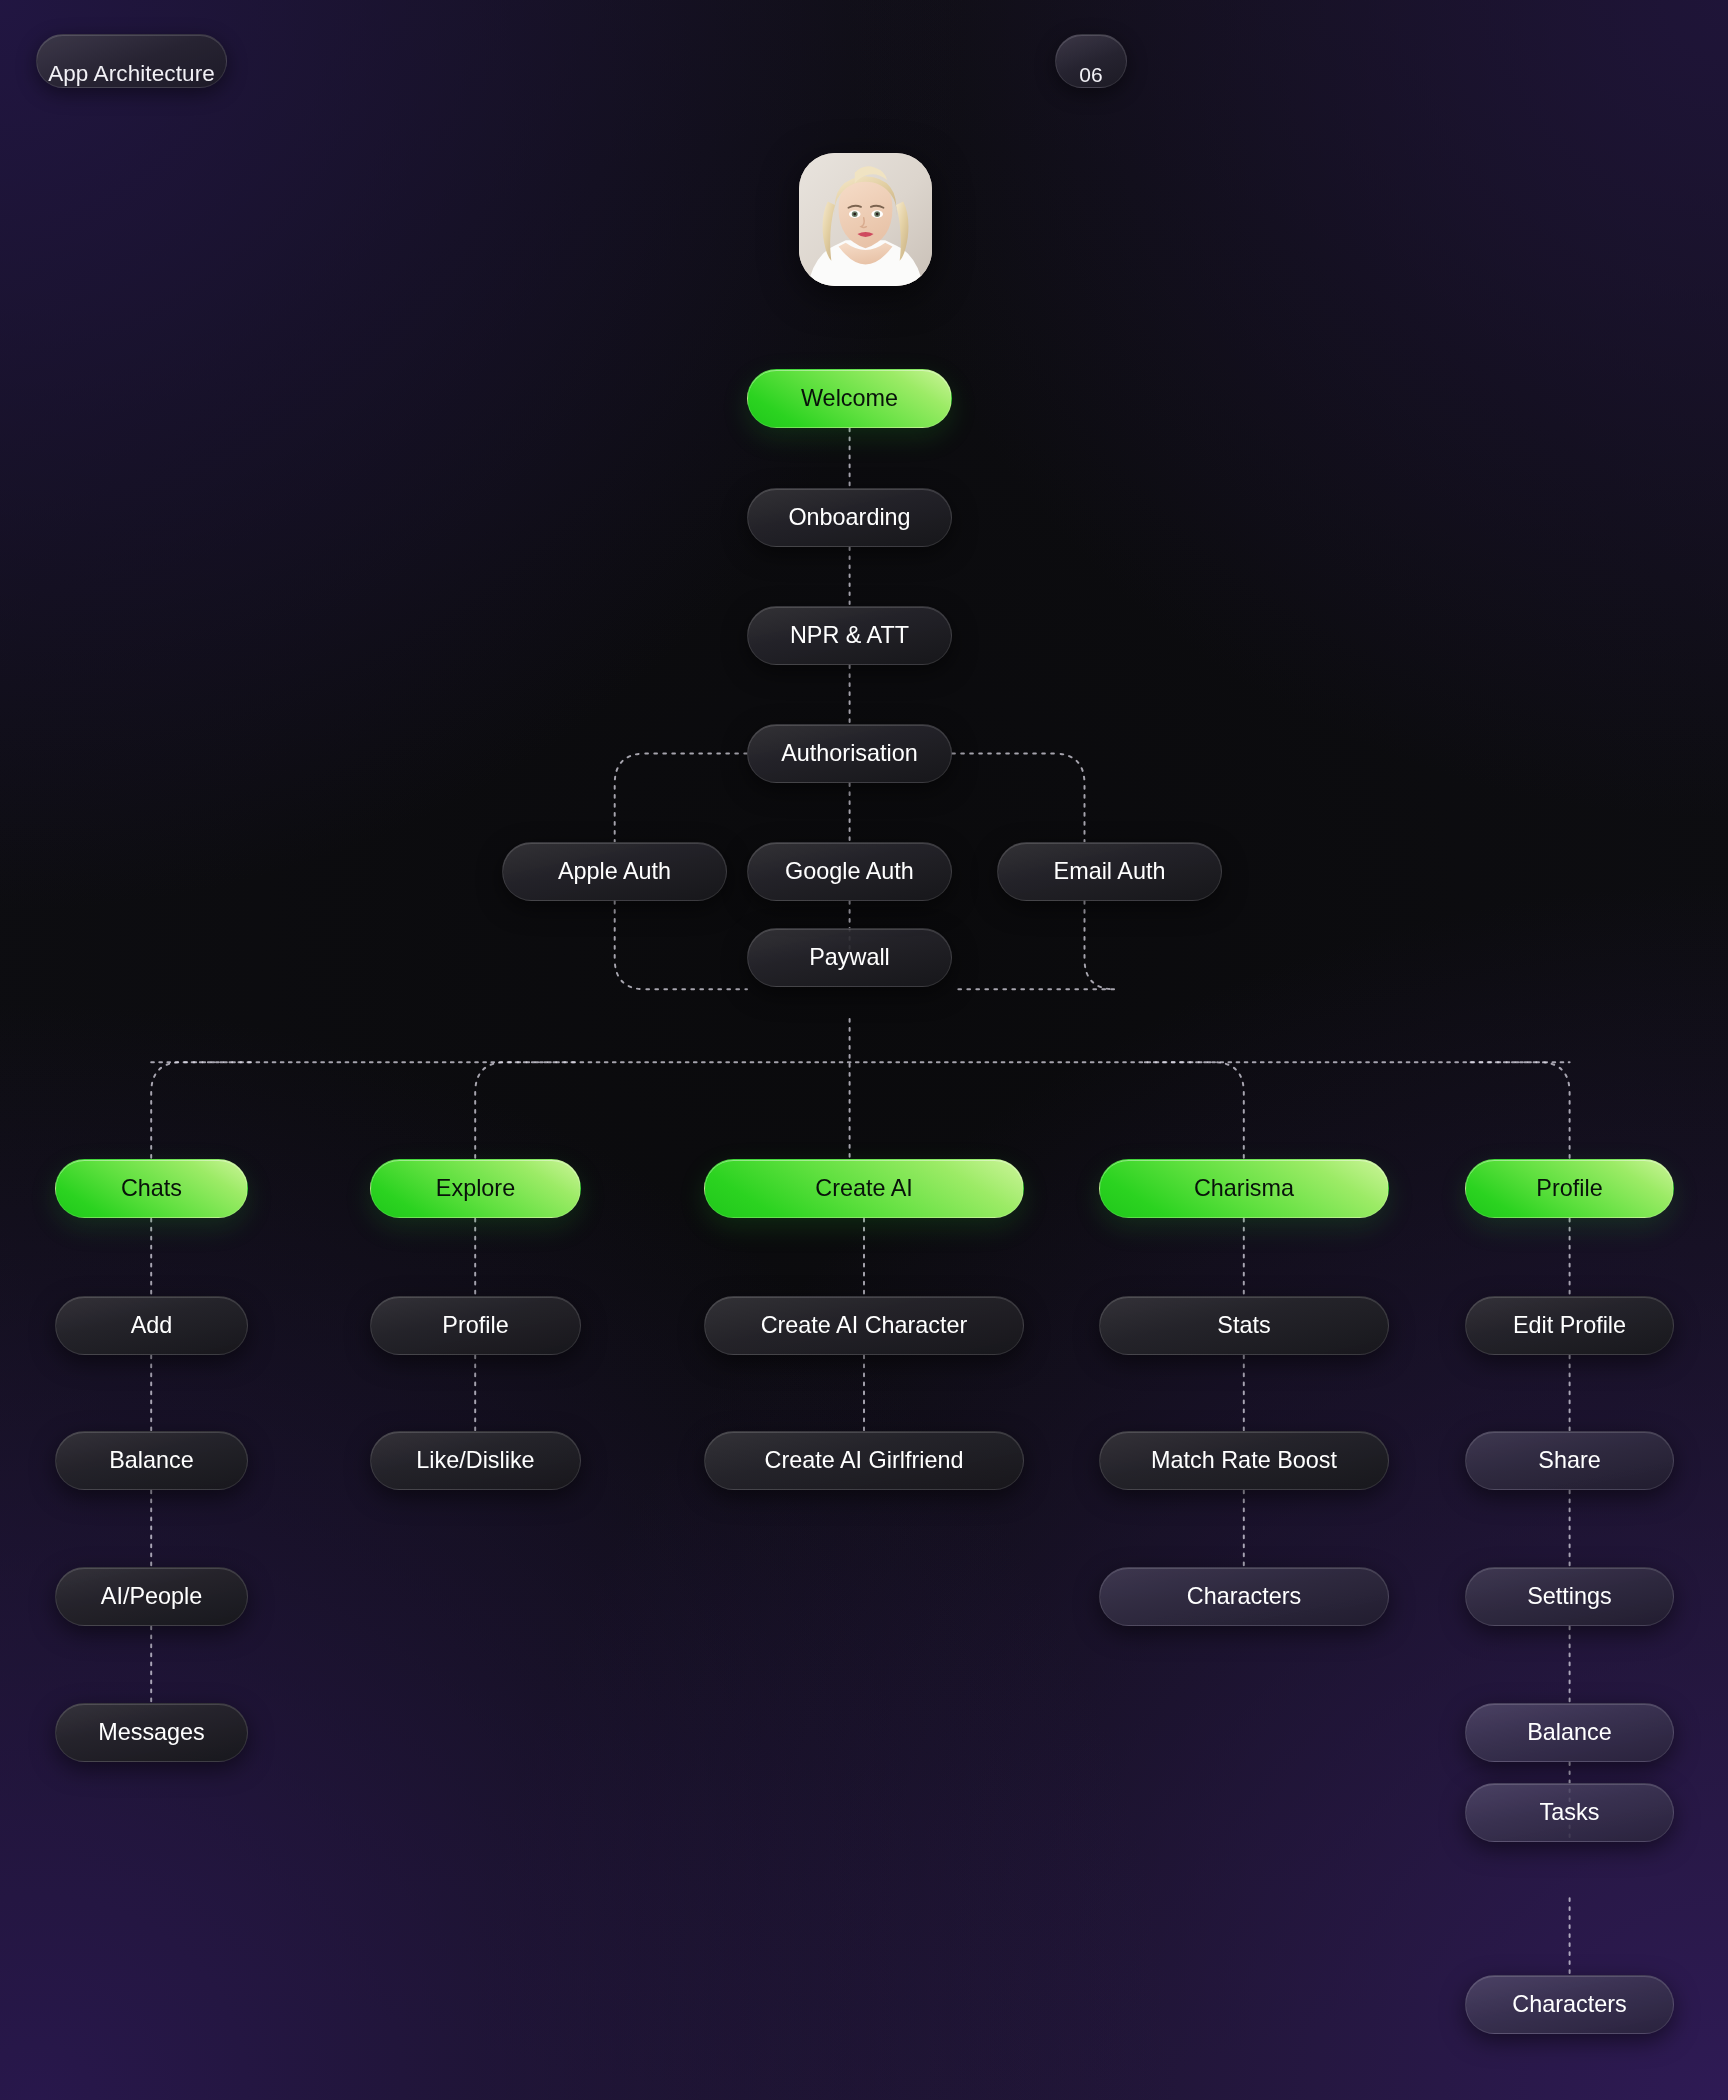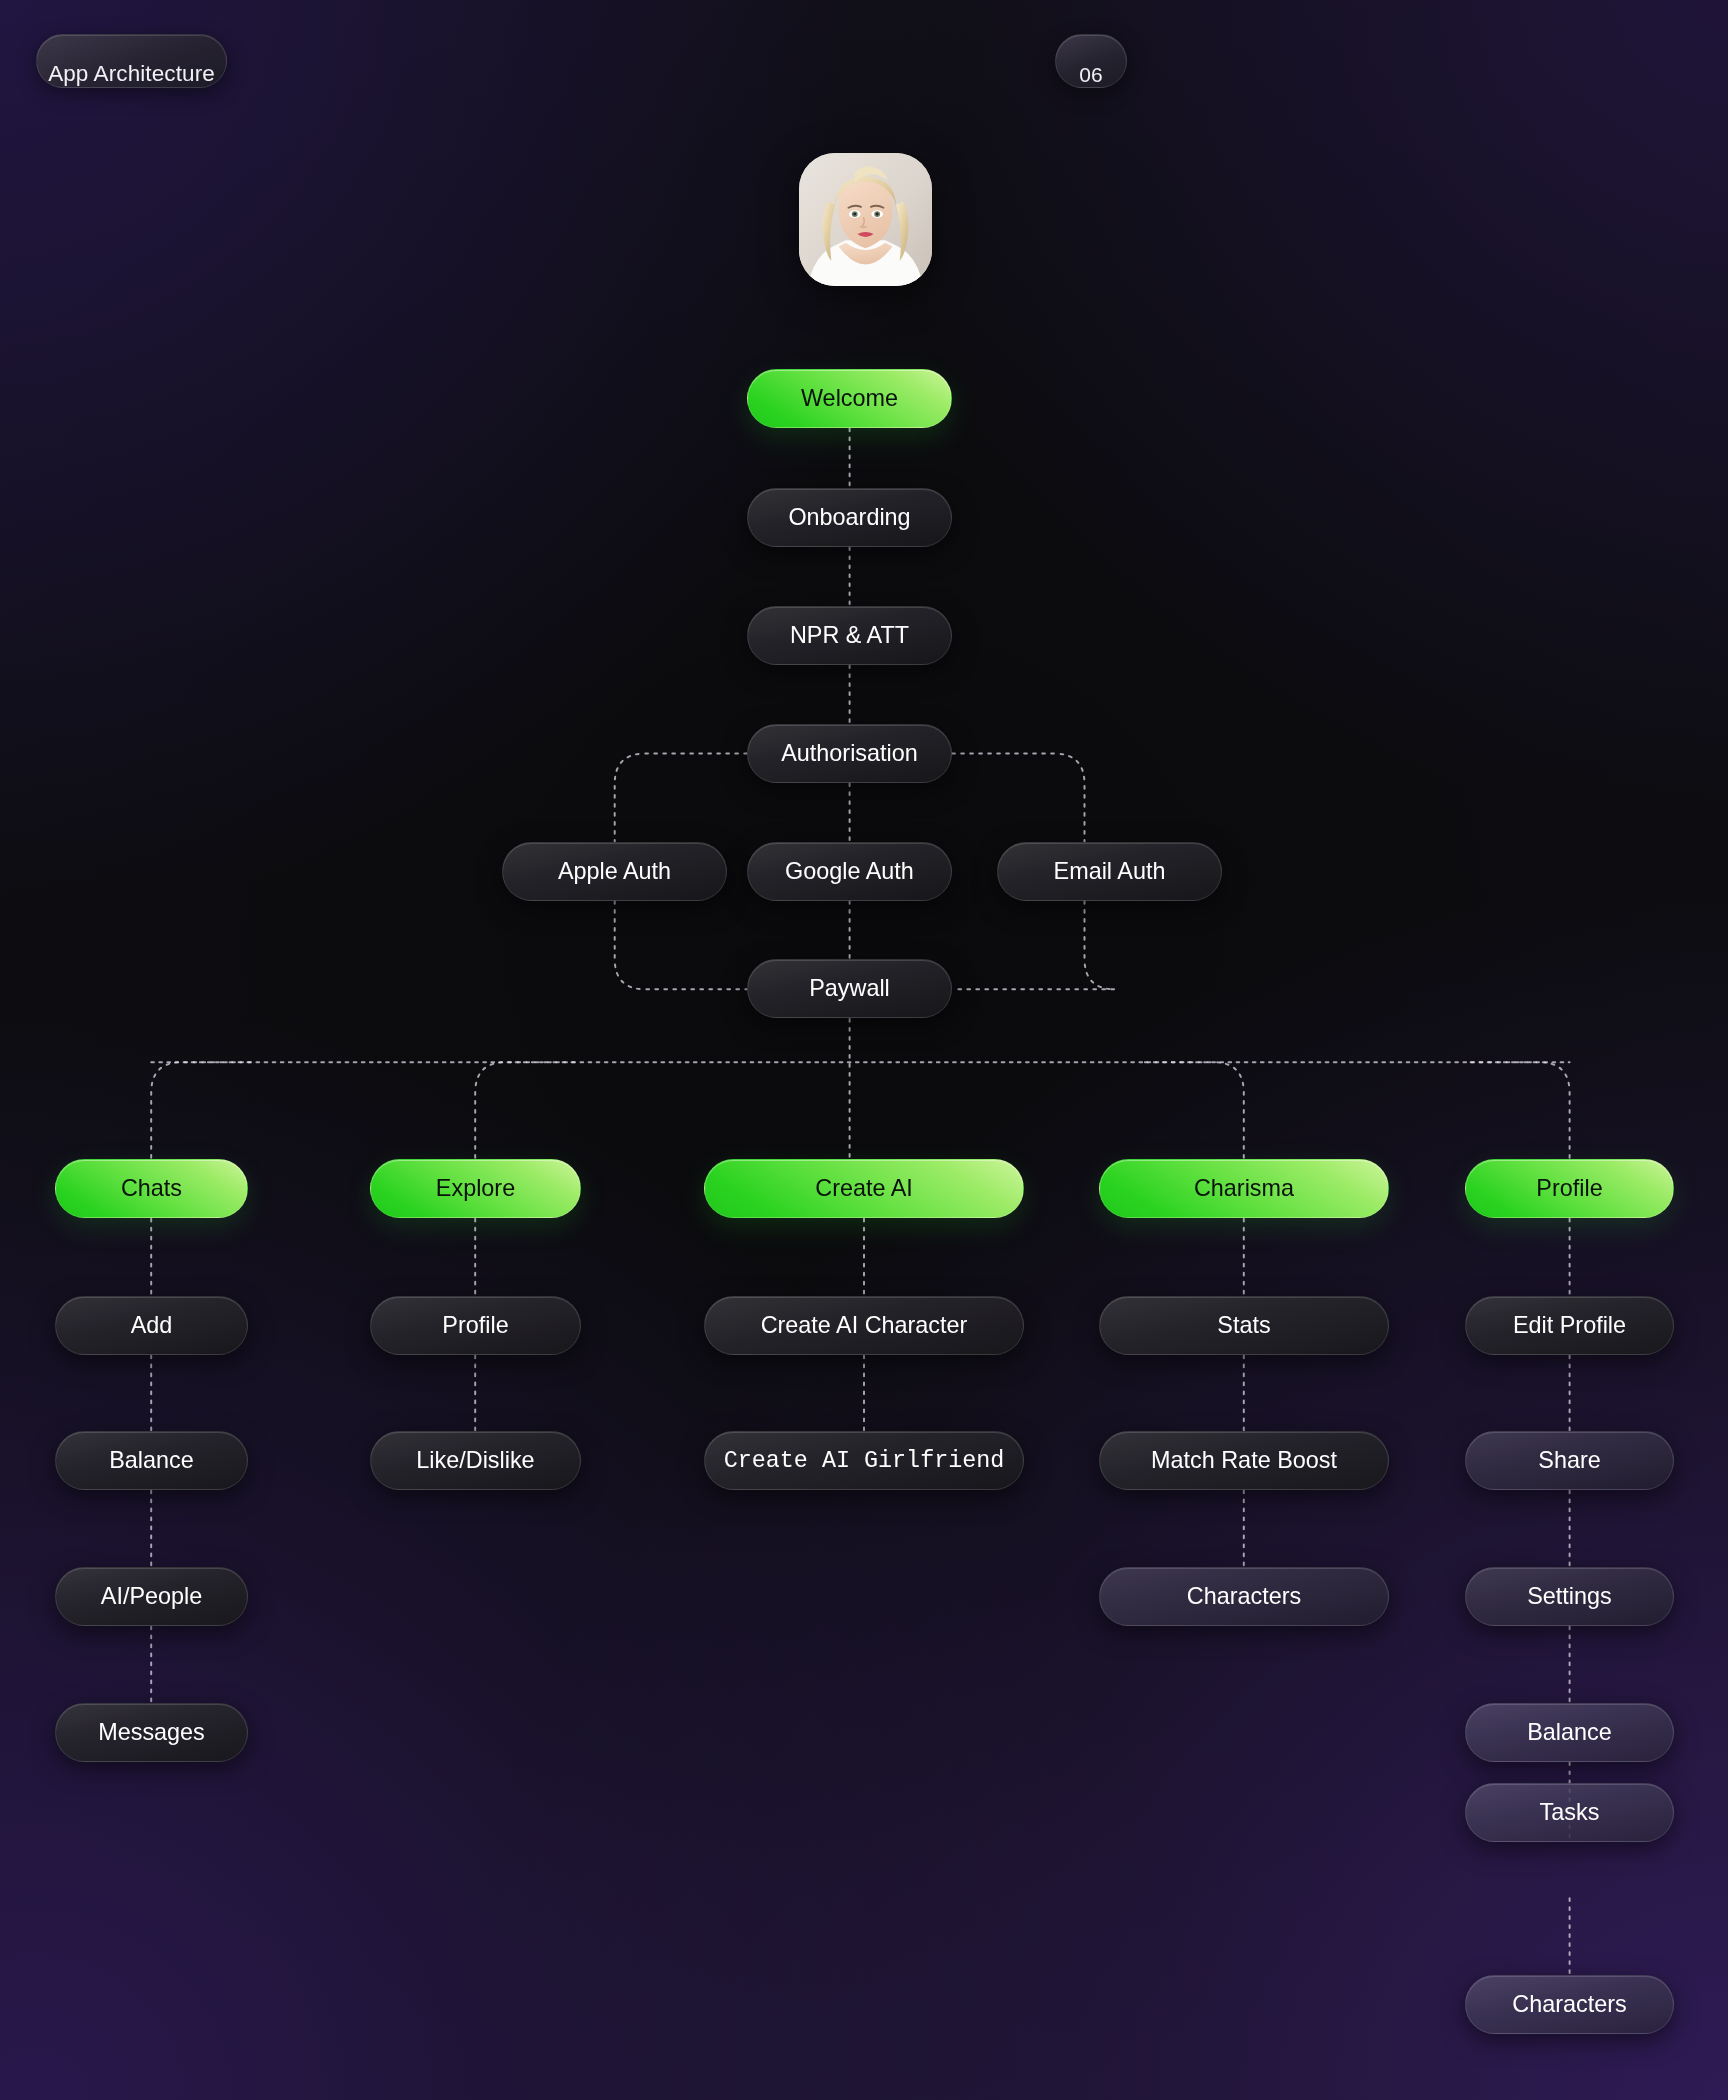--- a/index.html
+++ b/index.html
@@ -192,21 +192,21 @@
   </div>
 <div class="node dark" style="left:747px;top:488px;width:205px;">
     <span>Onboarding</span>
   </div>
 <div class="node dark" style="left:747px;top:606px;width:205px;">
     <span>NPR &amp; ATT</span>
   </div>
 <div class="node dark" style="left:747px;top:724px;width:205px;">
     <span>Authorisation</span>
   </div>
-<div class="node dark" style="left:747px;top:959px;width:205px;justify-content:center;">
+<div class="node dark" style="left:747px;top:928px;width:205px;justify-content:center;">
     <span>Paywall</span>
   </div>
 
 <div class="node dark" style="left:502px;top:842px;width:225px;">
     <span>Apple Auth</span>
   </div>
 <div class="node dark" style="left:747px;top:842px;width:205px;">
     <span>Google Auth</span>
   </div>
 <div class="node dark" style="left:997px;top:842px;width:225px;">
@@ -245,21 +245,21 @@
 <div class="node dark" style="left:370px;top:1296px;width:211px;">
     <span>Profile</span>
   </div>
 <div class="node dark" style="left:370px;top:1431px;width:211px;">
     <span>Like/Dislike</span>
   </div>
 
 <div class="node dark" style="left:704px;top:1296px;width:320px;">
     <span>Create AI Character</span>
   </div>
-<div class="node dark" style="left:704px;top:1431px;width:320px;font-family:Liberation Mono, monospace;">
+<div class="node dark" style="left:704px;top:1431px;width:320px;">
     <span>Create AI Girlfriend</span>
   </div>
 
 <div class="node dark" style="left:1099px;top:1296px;width:290px;text-align:right;">
     <span>Stats</span>
   </div>
 <div class="node dark" style="left:1099px;top:1431px;width:290px;">
     <span>Match Rate Boost</span>
   </div>
 <div class="node dark tintA" style="left:1099px;top:1567px;width:290px;">

